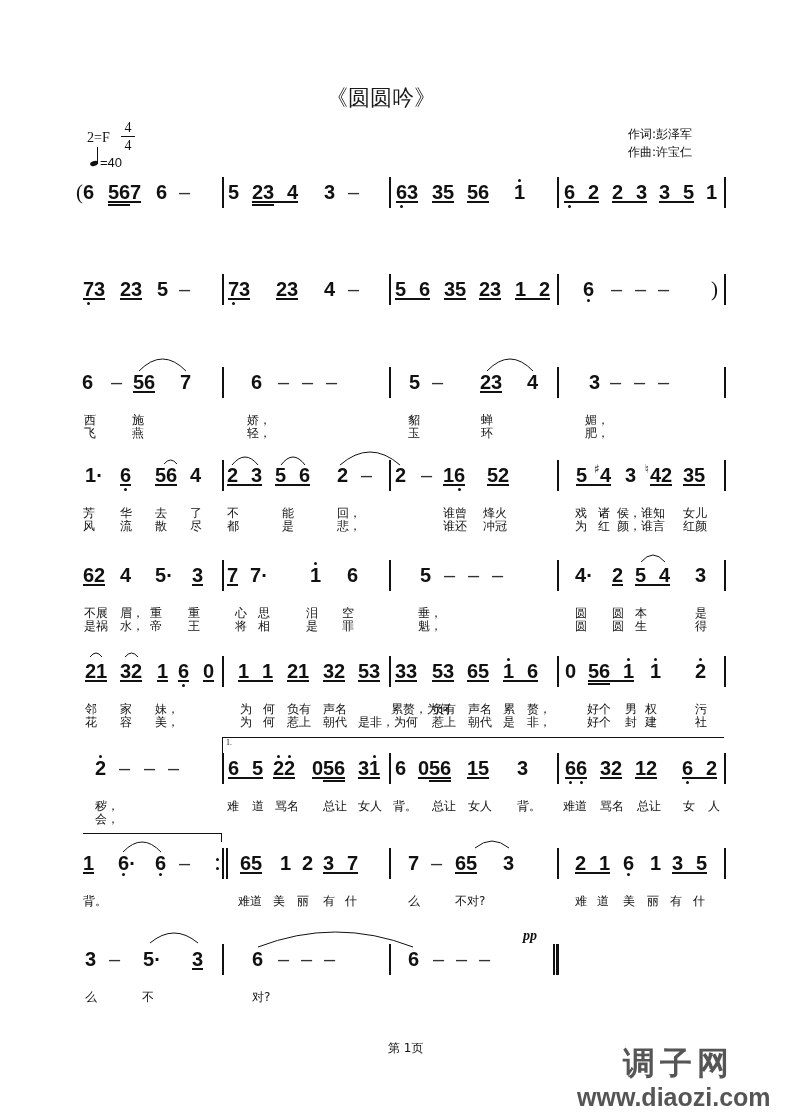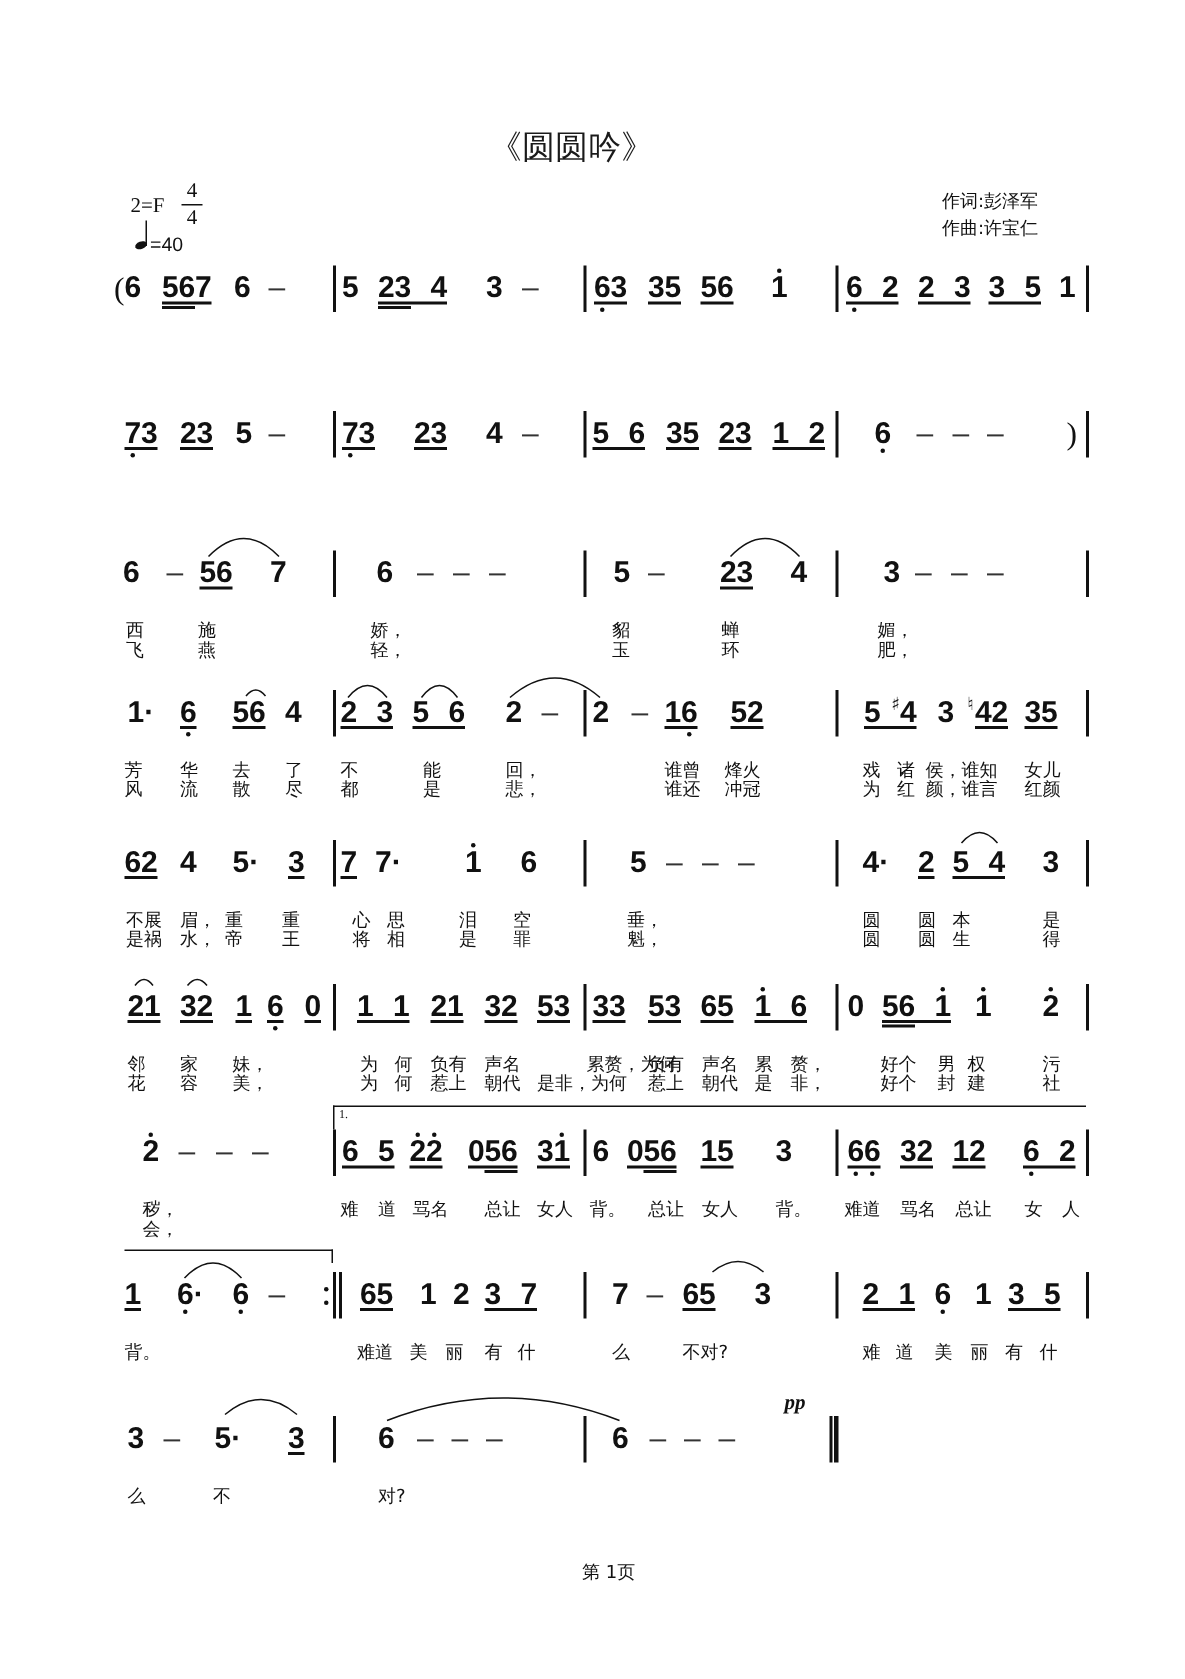--- a/index.html
+++ b/index.html
@@ -71,20 +71,22 @@
       <path d="M641 562 Q653 548 665 562" fill="none" stroke="#111" stroke-width="1"></path>
       <path d="M90 657 Q96 649 102 657" fill="none" stroke="#111" stroke-width="1"></path>
       <path d="M125 657 Q131.5 649 138 657" fill="none" stroke="#111" stroke-width="1"></path>
       <path d="M123 852 Q142 832 161 852" fill="none" stroke="#111" stroke-width="1"></path>
       <path d="M475 848 Q492 834 509 848" fill="none" stroke="#111" stroke-width="1"></path>
       <path d="M150 943 Q174 923 198 943" fill="none" stroke="#111" stroke-width="1"></path>
       <path d="M258 947 Q335.5 917 413 947" fill="none" stroke="#111" stroke-width="1"></path>
     </svg>
 
   <div class="footer">第 1页</div>
+  <div class="wm-name">调子网</div>
+  <div class="wm-url">www.diaozi.com</div>
 <div class="staff-row" style="top: 182px;">
       <div class="bar" style="left: 222px;"></div>
       <div class="bar" style="left: 389px;"></div>
       <div class="bar" style="left: 557px;"></div>
       <div class="bar" style="left: 724px;"></div>
       <div class="note-group" style="left: 76px; width: 18px;">
         <span class="ch paren" style="left: 0px; width: 7px;">(</span>
         <span class="ch note" style="left: 7px; width: 11px;">6</span>
       </div>
       <div class="note-group" style="left: 108px; width: 33px;">

